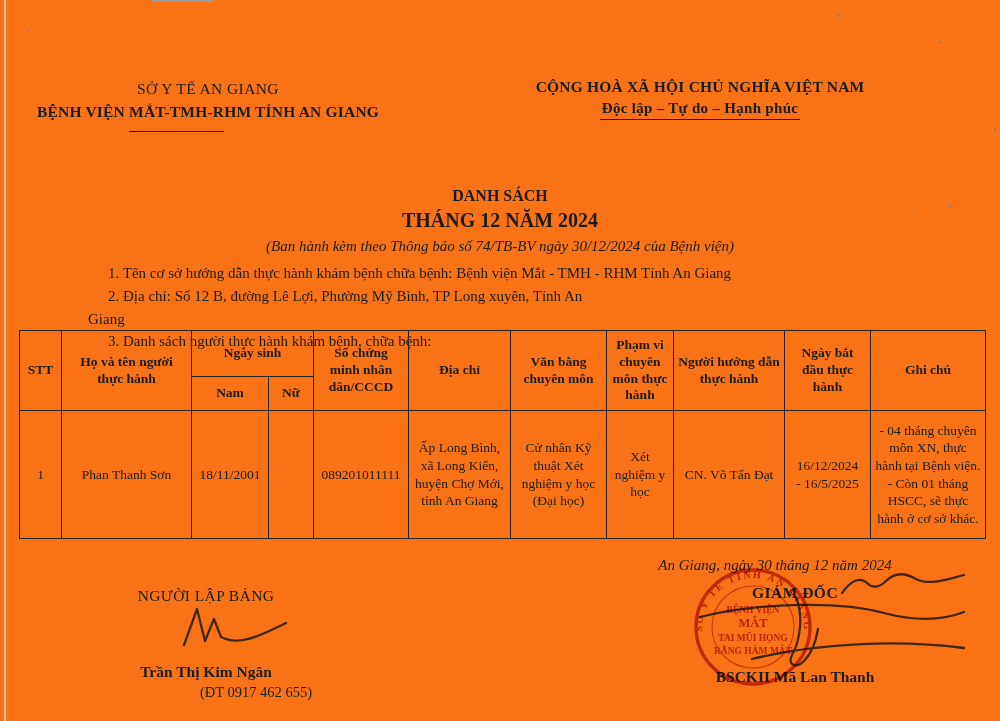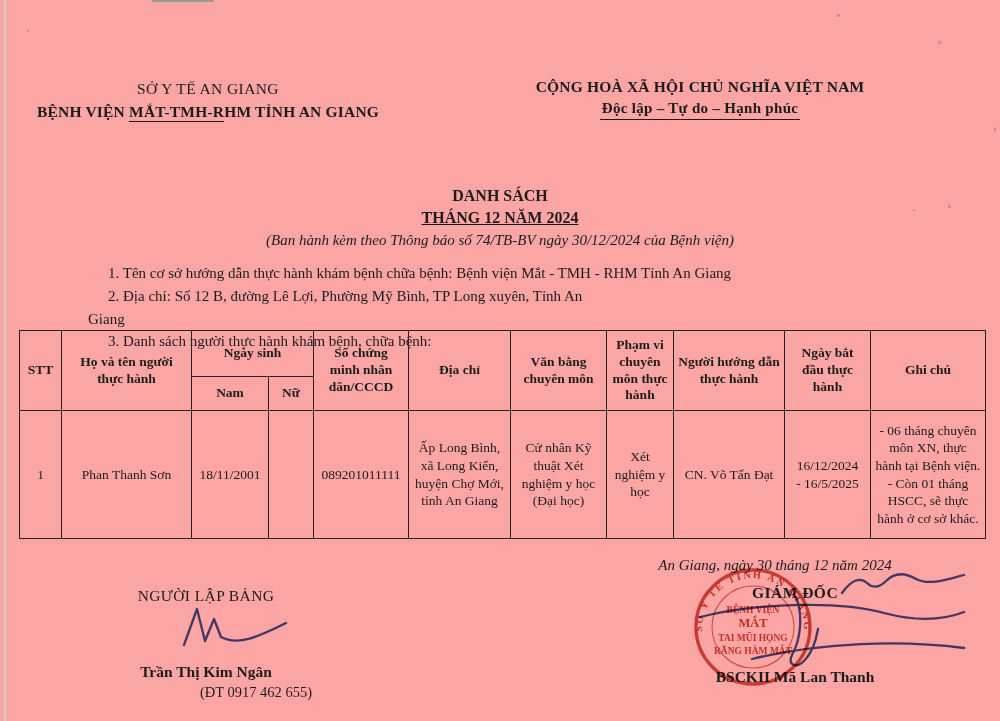--- a/index.html
+++ b/index.html
@@ -1,40 +1,40 @@
 <!DOCTYPE html>
 <html><head>
 <meta charset="utf-8">
 <style>
   html,body{margin:0;padding:0;background:#e8e8e8;}
   .page{
-    position:relative;width:1000px;height:721px;background:#fca5a5;
+    position:relative;width:1000px;height:721px;background:#f97316;
     font-family:"Liberation Serif","DejaVu Serif",serif;color:#1c1c1c;
     overflow:hidden;margin:0 auto;
   }
   
   .edge-left{position:absolute;left:4px;top:0;width:2px;height:721px;background:#cfcfcf;opacity:.8;}
   .edge-top-dash{position:absolute;left:152px;top:0;width:62px;height:2px;background:#9a9a9a;}
   .speck{position:absolute;width:3px;height:3px;border-radius:50%;background:#7c7c7c;opacity:.55;}
 
   
   .hdr-left{position:absolute;left:22px;top:80px;width:372px;text-align:center;}
   .hdr-left .agency{font-size:15.5px;letter-spacing:.4px;}
   .hdr-left .hospital{font-size:15.5px;font-weight:bold;margin-top:5px;letter-spacing:.2px;}
-  .hdr-left .hospital .u{border-bottom:1.6px solid #1c1c1c;padding-bottom:1px;}
+  .hdr-left .hospital .u{border-bottom:1.6px solid #1c1c1c;padding-bottom:11px;}
   .hdr-right{position:absolute;left:500px;top:78px;width:400px;text-align:center;}
   .hdr-right .national{font-size:15.5px;font-weight:bold;letter-spacing:.2px;}
   .hdr-right .motto{display:inline-block;font-size:15px;font-weight:bold;margin-top:4px;
     border-bottom:1.7px solid #1c1c1c;padding:0 2px 2px 2px;letter-spacing:.3px;}
 
   
   .title-block{position:absolute;left:0;top:152px;width:1000px;text-align:center;line-height:1.38;margin-top:33px;}
   .title-block .t1{font-size:16px;font-weight:bold;}
   .title-block .t2{font-size:15.5px;font-weight:bold;}
-  .title-block .t3{font-size:16px;font-weight:bold;text-decoration:underline;}
+  .title-block .t3{font-size:20px;font-weight:bold;}
   .title-block .sub{font-size:15px;font-style:italic;margin-top:1px;}
 
   
   .intro{position:absolute;left:88px;top:264px;width:840px;font-size:15px;line-height:1.32;}
   .intro .ln{margin:0 0 3px 0;}
   .intro .ind{padding-left:20px;}
 
   
   table.main{position:absolute;left:19px;top:330px;width:966px;border-collapse:collapse;table-layout:fixed;}
   table.main th,table.main td{border:1.8px solid #242424;font-size:13.5px;padding:2px 4px;
@@ -136,21 +136,21 @@
         <td class="al">Phan Thanh Sơn</td>
         <td>18/11/2001</td>
         <td></td>
         <td>089201011111</td>
         <td class="al">Ấp Long Bình, xã Long Kiến, huyện Chợ Mới, tỉnh An Giang</td>
         <td>Cử nhân Kỹ thuật Xét nghiệm y học (Đại học)</td>
         <td>Xét nghiệm y học</td>
         <td>CN. Võ Tấn Đạt</td>
         <td class="preline">16/12/2024
 - 16/5/2025</td>
-        <td class="al preline">- 06 tháng chuyên môn XN, thực hành tại Bệnh viện.
+        <td class="al preline">- 04 tháng chuyên môn XN, thực hành tại Bệnh viện.
 - Còn 01 tháng HSCC, sẽ thực hành ở cơ sở khác.</td>
       </tr>
     </tbody>
   </table>
 
   <div class="date-line">An Giang, ngày 30  tháng 12 năm 2024</div>
   <div class="preparer-title">NGƯỜI LẬP BẢNG</div>
   <div class="preparer-name">Trần Thị Kim Ngân</div>
   <div class="preparer-phone">(ĐT 0917 462 655)</div>
   <div class="director-title">GIÁM ĐỐC</div>

